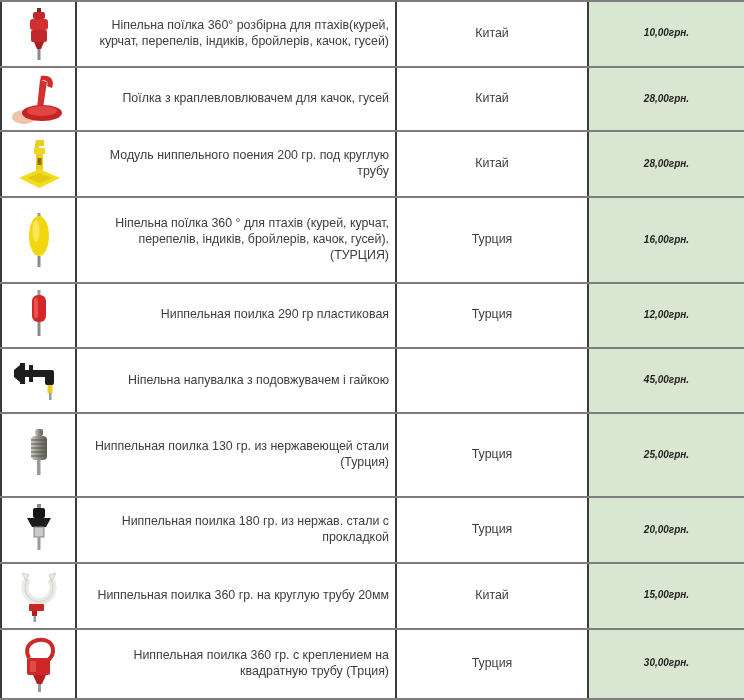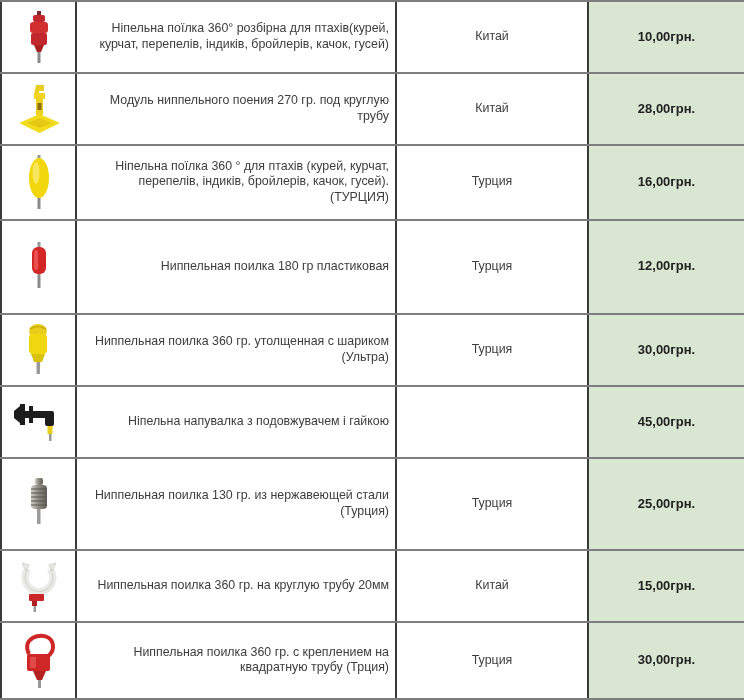--- a/index.html
+++ b/index.html
@@ -30,22 +30,23 @@
   }
   td.img{text-align:center;padding:0;}
   td.img svg{display:block;margin:0 auto;}
   td.desc{text-align:right;padding:2px 6px 2px 7px;}
   td.country{text-align:center;padding:2px 4px;margin-top:6px;}
   td.price{
     text-align:center;
     background:var(--price-bg);
     font-weight:bold;
     color:var(--price-text);
-    font-size:13px;
+    font-size:10px;
     padding:2px 4px;
+    font-style:italic;
   }
   tr:nth-child(1){height:58px}
   tr:nth-child(2){height:57px}
   tr:nth-child(3){height:58px}
   tr:nth-child(4){height:76px}
   tr:nth-child(5){height:57px}
   tr:nth-child(6){height:58px}
   tr:nth-child(7){height:74px}
   tr:nth-child(8){height:58px}
   tr:nth-child(9){height:58px}
@@ -84,33 +85,47 @@
           <rect x="13" y="24" width="16" height="12" rx="2" fill="#c1272d"></rect>
           <polygon points="16,36 26,36 23,43 19,43" fill="#a91f1f"></polygon>
           <rect x="19.5" y="43" width="3" height="11" fill="#8a8a8a"></rect>
         </svg>
       </td>
       <td class="desc">Ніпельна поїлка 360° розбірна для птахів(курей, курчат, перепелів, індиків, бройлерів, качок, гусей)</td>
       <td class="country">Китай</td>
       <td class="price">10,00грн.</td>
     </tr>
 
+    <tr>
+      <td class="img">
+        <svg width="56" height="54" viewBox="0 0 56 54">
+          <ellipse cx="13" cy="45" rx="12" ry="7" fill="#f1c2a8"></ellipse>
+          <path d="M30 4 C40 2 44 9 41 16 L36 14 C38 9 34 7 29 9 Z" fill="#cf2b2b"></path>
+          <path d="M29 8 L36 10 L32 36 L26 36 Z" fill="#d43030"></path>
+          <ellipse cx="31" cy="41" rx="20" ry="8" fill="#c52424"></ellipse>
+          <ellipse cx="31" cy="39" rx="15" ry="5" fill="#e04545"></ellipse>
+        </svg>
+      </td>
+      <td class="desc">Поїлка з краплевловлювачем для качок, гусей</td>
+      <td class="country">Китай</td>
+      <td class="price">28,00грн.</td>
+    </tr>
 
     <tr>
       <td class="img">
         <svg width="56" height="56" viewBox="0 0 56 56">
           <path d="M25 4 h8 v6 h-5 v4 h-5 Z" fill="#e8ce1d"></path>
           <rect x="23" y="12" width="11" height="6" fill="#f0d41d"></rect>
           <rect x="25" y="18" width="7" height="16" fill="#ecd020"></rect>
           <rect x="26.5" y="22" width="4" height="7" fill="#8a6a12"></rect>
           <polygon points="28.5,33 49,42 28.5,52 8,42" fill="#f2dc1e"></polygon>
           <polygon points="28.5,37 41,42 28.5,47 16,42" fill="#e3c912"></polygon>
         </svg>
       </td>
-      <td class="desc">Модуль ниппельного поения 270 гр. под круглую трубу</td>
+      <td class="desc">Модуль ниппельного поения 200 гр. под круглую трубу</td>
       <td class="country">Китай</td>
       <td class="price">28,00грн.</td>
     </tr>
 
     <tr>
       <td class="img">
         <svg width="44" height="58" viewBox="0 0 44 58">
           <rect x="20.5" y="2" width="3" height="5" fill="#999999"></rect>
           <ellipse cx="22" cy="25" rx="10" ry="20" fill="#f2d70e"></ellipse>
           <ellipse cx="19" cy="20" rx="3.5" ry="11" fill="#f8e75c"></ellipse>
@@ -124,39 +139,25 @@
 
     <tr>
       <td class="img">
         <svg width="42" height="54" viewBox="0 0 42 54">
           <rect x="19.5" y="2" width="3" height="6" fill="#999999"></rect>
           <rect x="14" y="7" width="14" height="27" rx="6" fill="#d52626"></rect>
           <rect x="16" y="10" width="4" height="20" rx="2" fill="#ea5050"></rect>
           <rect x="19.5" y="34" width="3" height="14" fill="#8a8a8a"></rect>
         </svg>
       </td>
-      <td class="desc">Ниппельная поилка 180 гр пластиковая</td>
+      <td class="desc">Ниппельная поилка 290 гр пластиковая</td>
       <td class="country">Турция</td>
       <td class="price">12,00грн.</td>
     </tr>
 
-    <tr>
-      <td class="img">
-        <svg width="44" height="56" viewBox="0 0 44 56">
-          <ellipse cx="21" cy="9" rx="9" ry="7" fill="#e8cd1c"></ellipse>
-          <path d="M13 7 q8 -5 16 0" stroke="#c9ad08" stroke-width="1.5" fill="none"></path>
-          <rect x="12" y="12" width="18" height="20" rx="4" fill="#f0d60f"></rect>
-          <polygon points="14,32 28,32 25,40 17,40" fill="#d9c10c"></polygon>
-          <rect x="19.5" y="40" width="3.5" height="12" fill="#9a9a9a"></rect>
-        </svg>
-      </td>
-      <td class="desc">Ниппельная поилка 360 гр. утолщенная с шариком (Ультра)</td>
-      <td class="country">Турция</td>
-      <td class="price">30,00грн.</td>
-    </tr>
 
     <tr>
       <td class="img">
         <svg width="54" height="52" viewBox="0 0 54 52">
           <rect x="2" y="15" width="36" height="7" fill="#1d1d1d"></rect>
           <rect x="8" y="8" width="5" height="21" fill="#1d1d1d"></rect>
           <rect x="17" y="10" width="4" height="17" fill="#1d1d1d"></rect>
           <polygon points="2,15 8,10 8,27 2,22" fill="#1d1d1d"></polygon>
           <rect x="33" y="15" width="9" height="15" rx="2" fill="#1d1d1d"></rect>
           <rect x="35.5" y="30" width="5" height="8" fill="#e8cd1c"></rect>
@@ -182,20 +183,34 @@
             <line x1="14" y1="29" x2="30" y2="29"></line>
           </g>
           <rect x="20" y="33" width="3.5" height="15" fill="#9a9a9a"></rect>
         </svg>
       </td>
       <td class="desc">Ниппельная поилка 130 гр. из нержавеющей стали (Турция)</td>
       <td class="country">Турция</td>
       <td class="price">25,00грн.</td>
     </tr>
 
+    <tr>
+      <td class="img">
+        <svg width="44" height="56" viewBox="0 0 44 56">
+          <rect x="20" y="2" width="4" height="5" fill="#888888"></rect>
+          <rect x="16" y="6" width="12" height="10" rx="2" fill="#151515"></rect>
+          <polygon points="10,16 34,16 29,25 15,25" fill="#1c1c1c"></polygon>
+          <rect x="17" y="25" width="10" height="10" fill="#c9cbc6" stroke="#85857e" stroke-width="1"></rect>
+          <rect x="20.5" y="35" width="3" height="13" fill="#9a9a9a"></rect>
+        </svg>
+      </td>
+      <td class="desc">Ниппельная поилка 180 гр. из нержав. стали с прокладкой</td>
+      <td class="country">Турция</td>
+      <td class="price">20,00грн.</td>
+    </tr>
 
     <tr>
       <td class="img">
         <svg width="56" height="54" viewBox="0 0 56 54">
           <path d="M17 10 A14 14 0 1 0 39 10" fill="none" stroke="#e9e9e6" stroke-width="7"></path>
           <path d="M17 10 A14 14 0 1 0 39 10" fill="none" stroke="#d2d2cc" stroke-width="1"></path>
           <path d="M15 12 l-4 -8 l7 2 Z" fill="#e9e9e6" stroke="#d2d2cc" stroke-width="1"></path>
           <path d="M41 12 l4 -8 l-7 2 Z" fill="#e9e9e6" stroke="#d2d2cc" stroke-width="1"></path>
           <rect x="18" y="35" width="15" height="7" rx="1" fill="#c92727"></rect>
           <rect x="21" y="42" width="5" height="5" fill="#b01f1f"></rect>

